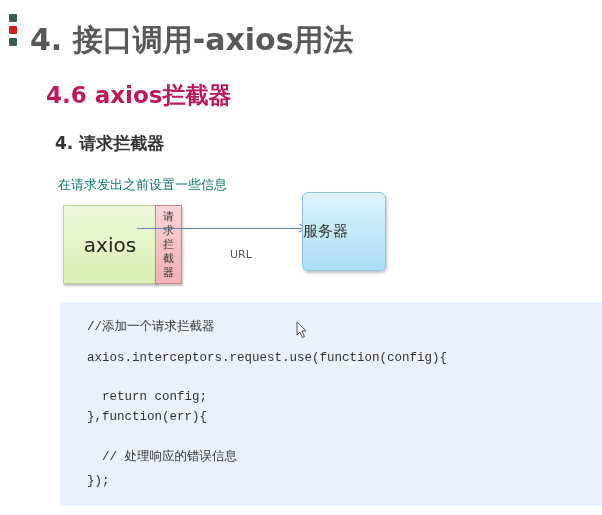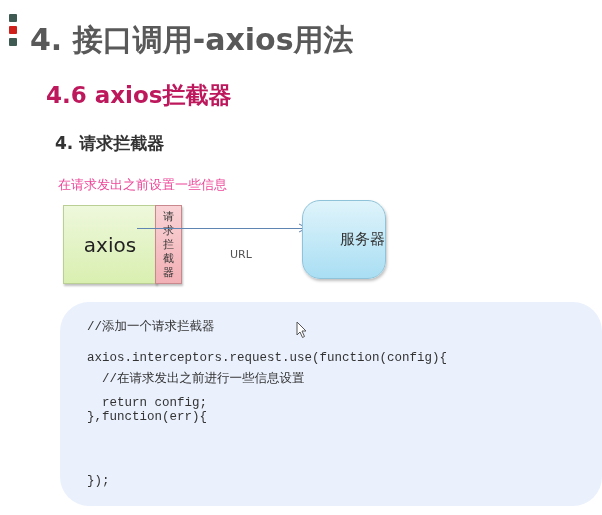--- a/index.html
+++ b/index.html
@@ -54,21 +54,21 @@
       font-size: 17px;
       font-weight: bold;
       color: #333333;
       white-space: nowrap;
     }
     .desc {
       position: absolute;
       left: 58px;
       top: 176px;
       font-size: 13px;
-      color: #ec4899;
+      color: #0f766e;
       white-space: nowrap;
     }
     
     .axios-box {
       position: absolute;
       left: 63px;
       top: 205px;
       width: 92px;
       height: 77px;
       background: linear-gradient(180deg, #eef8dc 0%, #d9efb0 100%);
@@ -121,44 +121,43 @@
       position: absolute;
       left: 230px;
       top: 212px;
       font-size: 11px;
       color: #555555;
       margin-top: 36px;
     }
     .server-box {
       position: absolute;
       left: 302px;
-      top: 200px;
+      top: 192px;
       width: 82px;
       height: 77px;
-      border-radius: 18px;
+      border-radius: 6px;
       background: linear-gradient(180deg, #dff4fb 0%, #a9def3 100%);
       border: 1px solid #8fc3d9;
       box-shadow: 1px 2px 3px rgba(0,0,0,0.25);
       display: flex;
       align-items: center;
-      justify-content: flex-end;
+      justify-content: flex-start;
     }
     .server-label {
       font-size: 15px;
       color: #333333;
     }
     
     .code-block {
       position: absolute;
       left: 60px;
       top: 302px;
       width: 542px;
       height: 204px;
       background: #eaf1fd;
-      border-radius: 29px;
     }
     .code-line {
       position: absolute;
       left: 27px;
       font-family: "Liberation Mono", "DejaVu Sans Mono", monospace;
       font-size: 12.5px;
       color: #333333;
       white-space: pre;
     }
     .cursor {
@@ -200,21 +199,21 @@
   </svg>
   <div class="url-label">URL</div>
   <div class="server-box">
     <span class="server-label">服务器</span>
   </div>
 </div>
 
 <div class="code-block">
   <div class="code-line" style="top:16px">//添加一个请求拦截器</div>
   <div class="code-line" style="top:49px">axios.interceptors.request.use(function(config){</div>
-  <div class="code-line" style="top:68px">  //在请求发出之前进行一些信息设置</div>
-  <div class="code-line" style="top:94px">  return config;</div>
+  <div class="code-line" style="top:88px">  return config;</div>
   <div class="code-line" style="top:108px">},function(err){</div>
+  <div class="code-line" style="top:146px">  // 处理响应的错误信息</div>
   <div class="code-line" style="top:172px">});</div>
 </div>
 
 <svg class="cursor" viewBox="0 0 12 18">
   <path d="M1,1 L1,14 L4,11 L6.5,16.5 L8.5,15.5 L6,10 L10,10 Z" fill="#ffffff" stroke="#555555" stroke-width="1"></path>
 </svg>
 
 </body></html>

